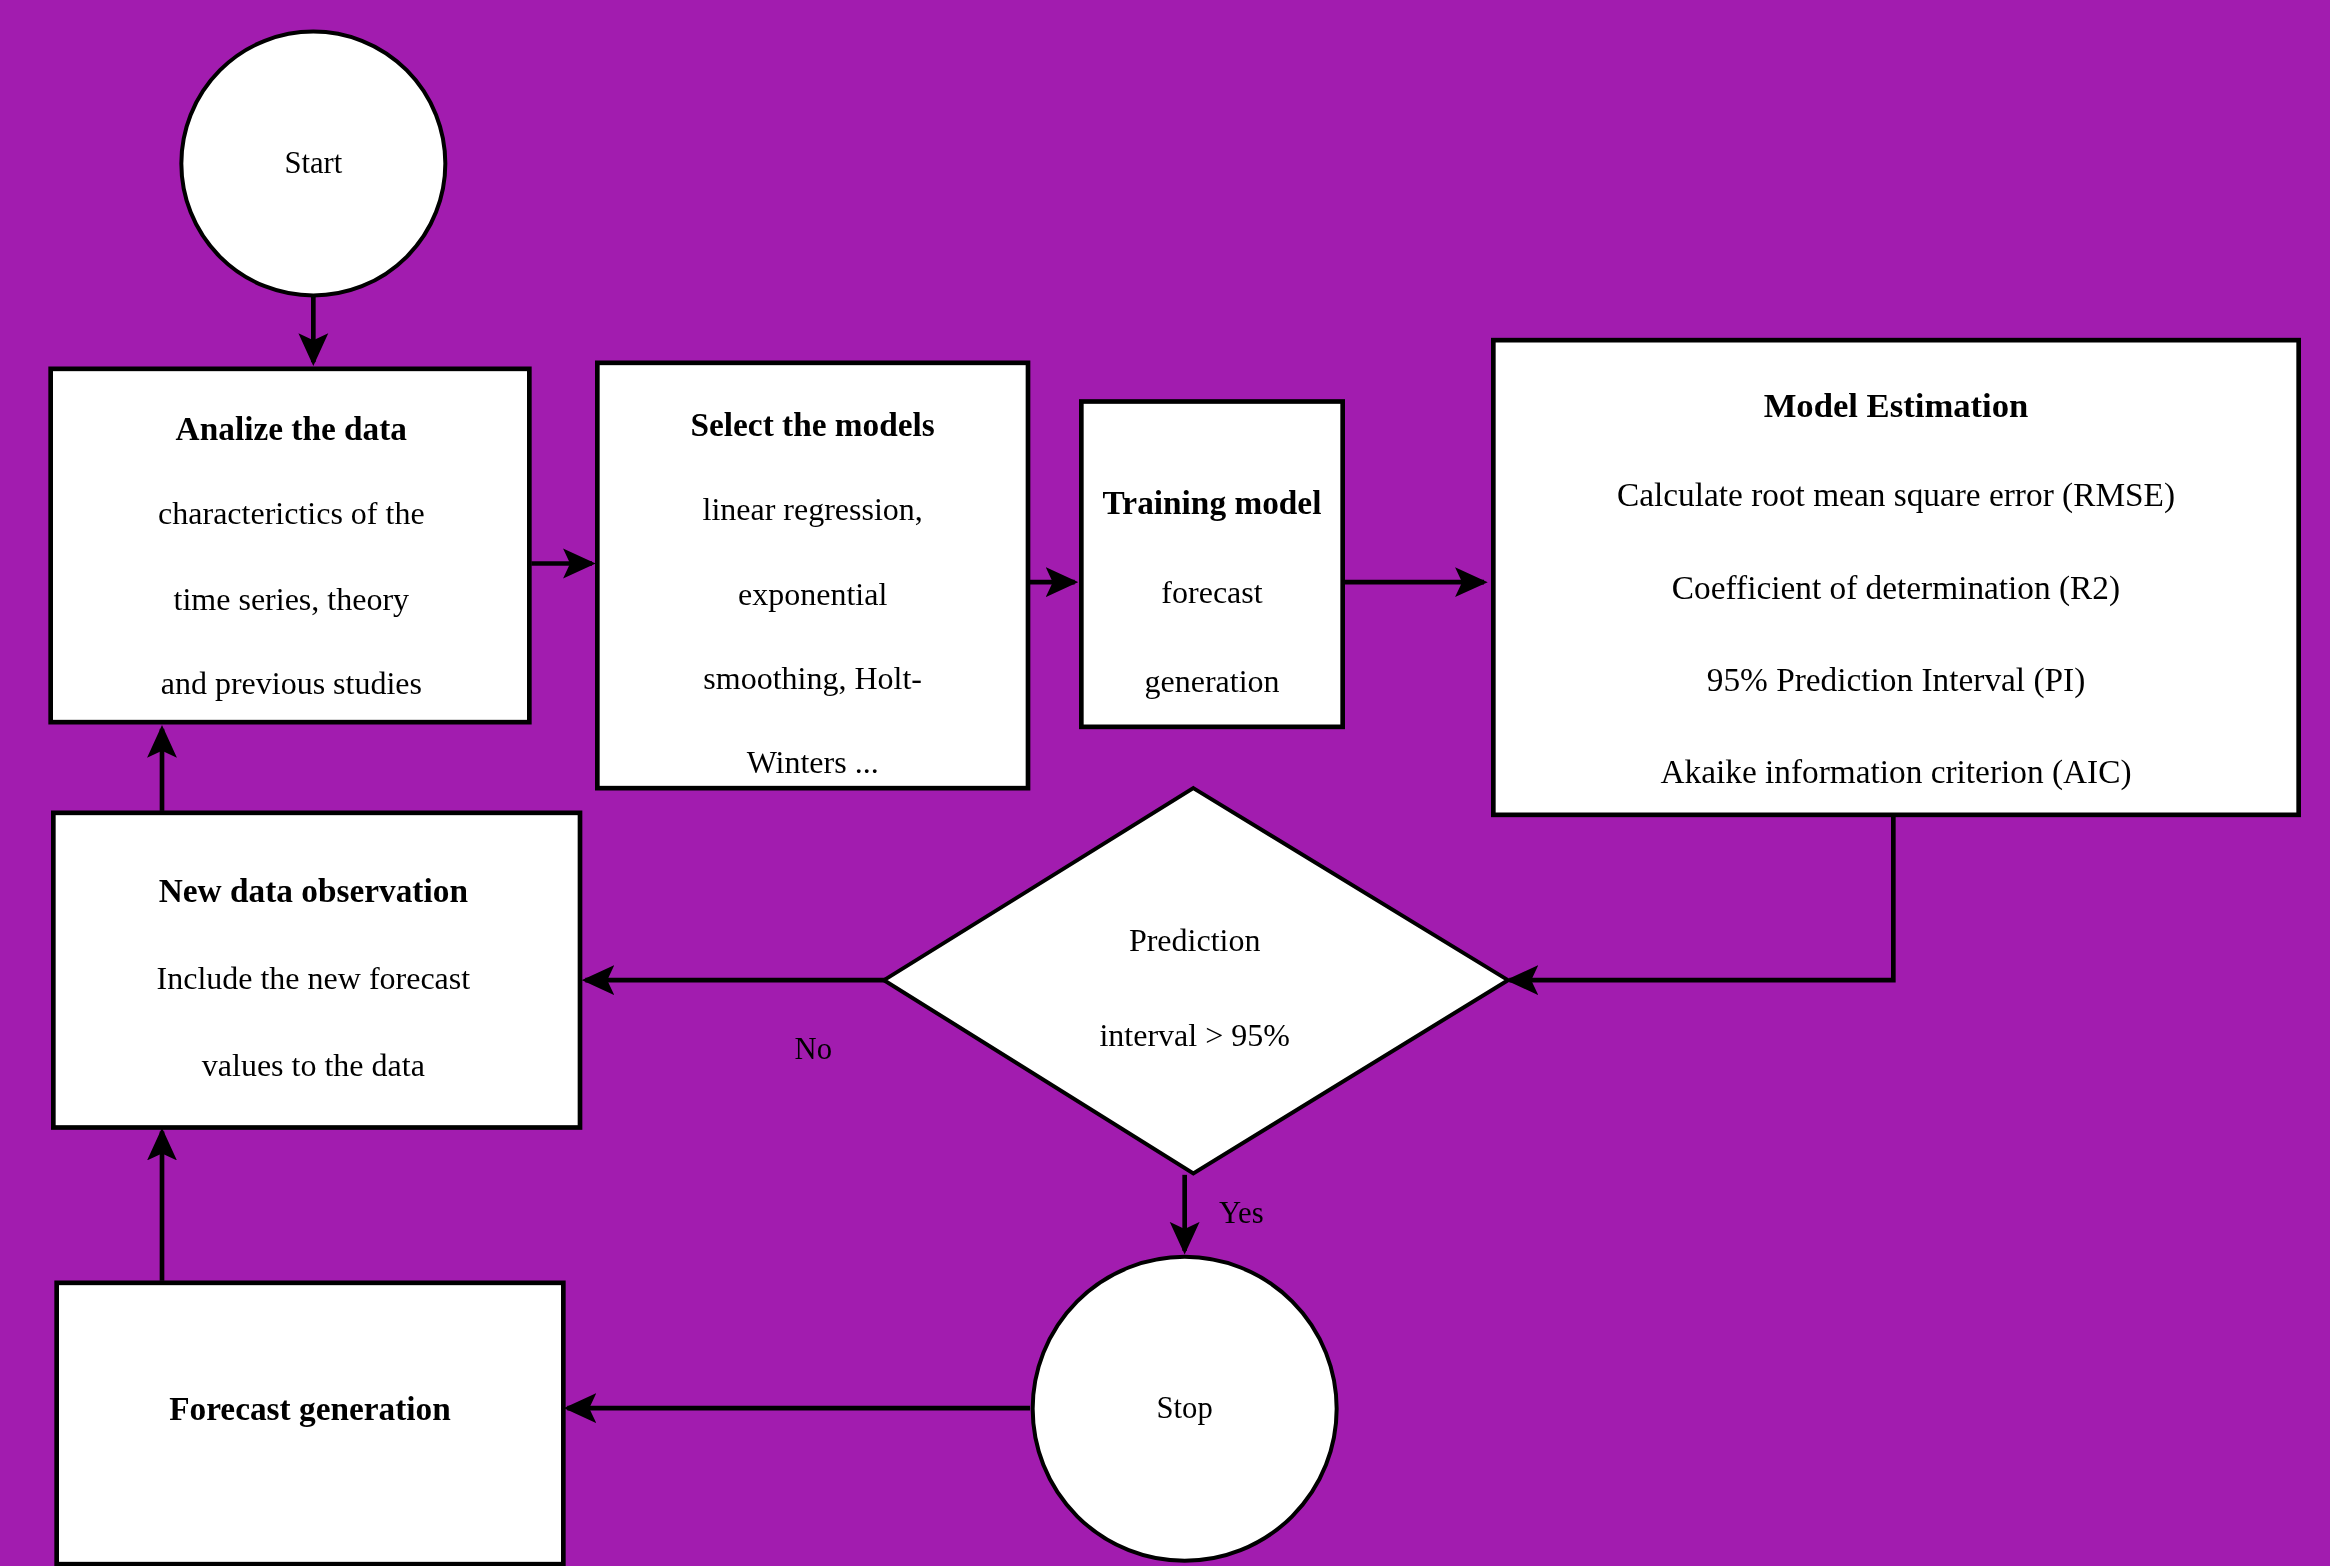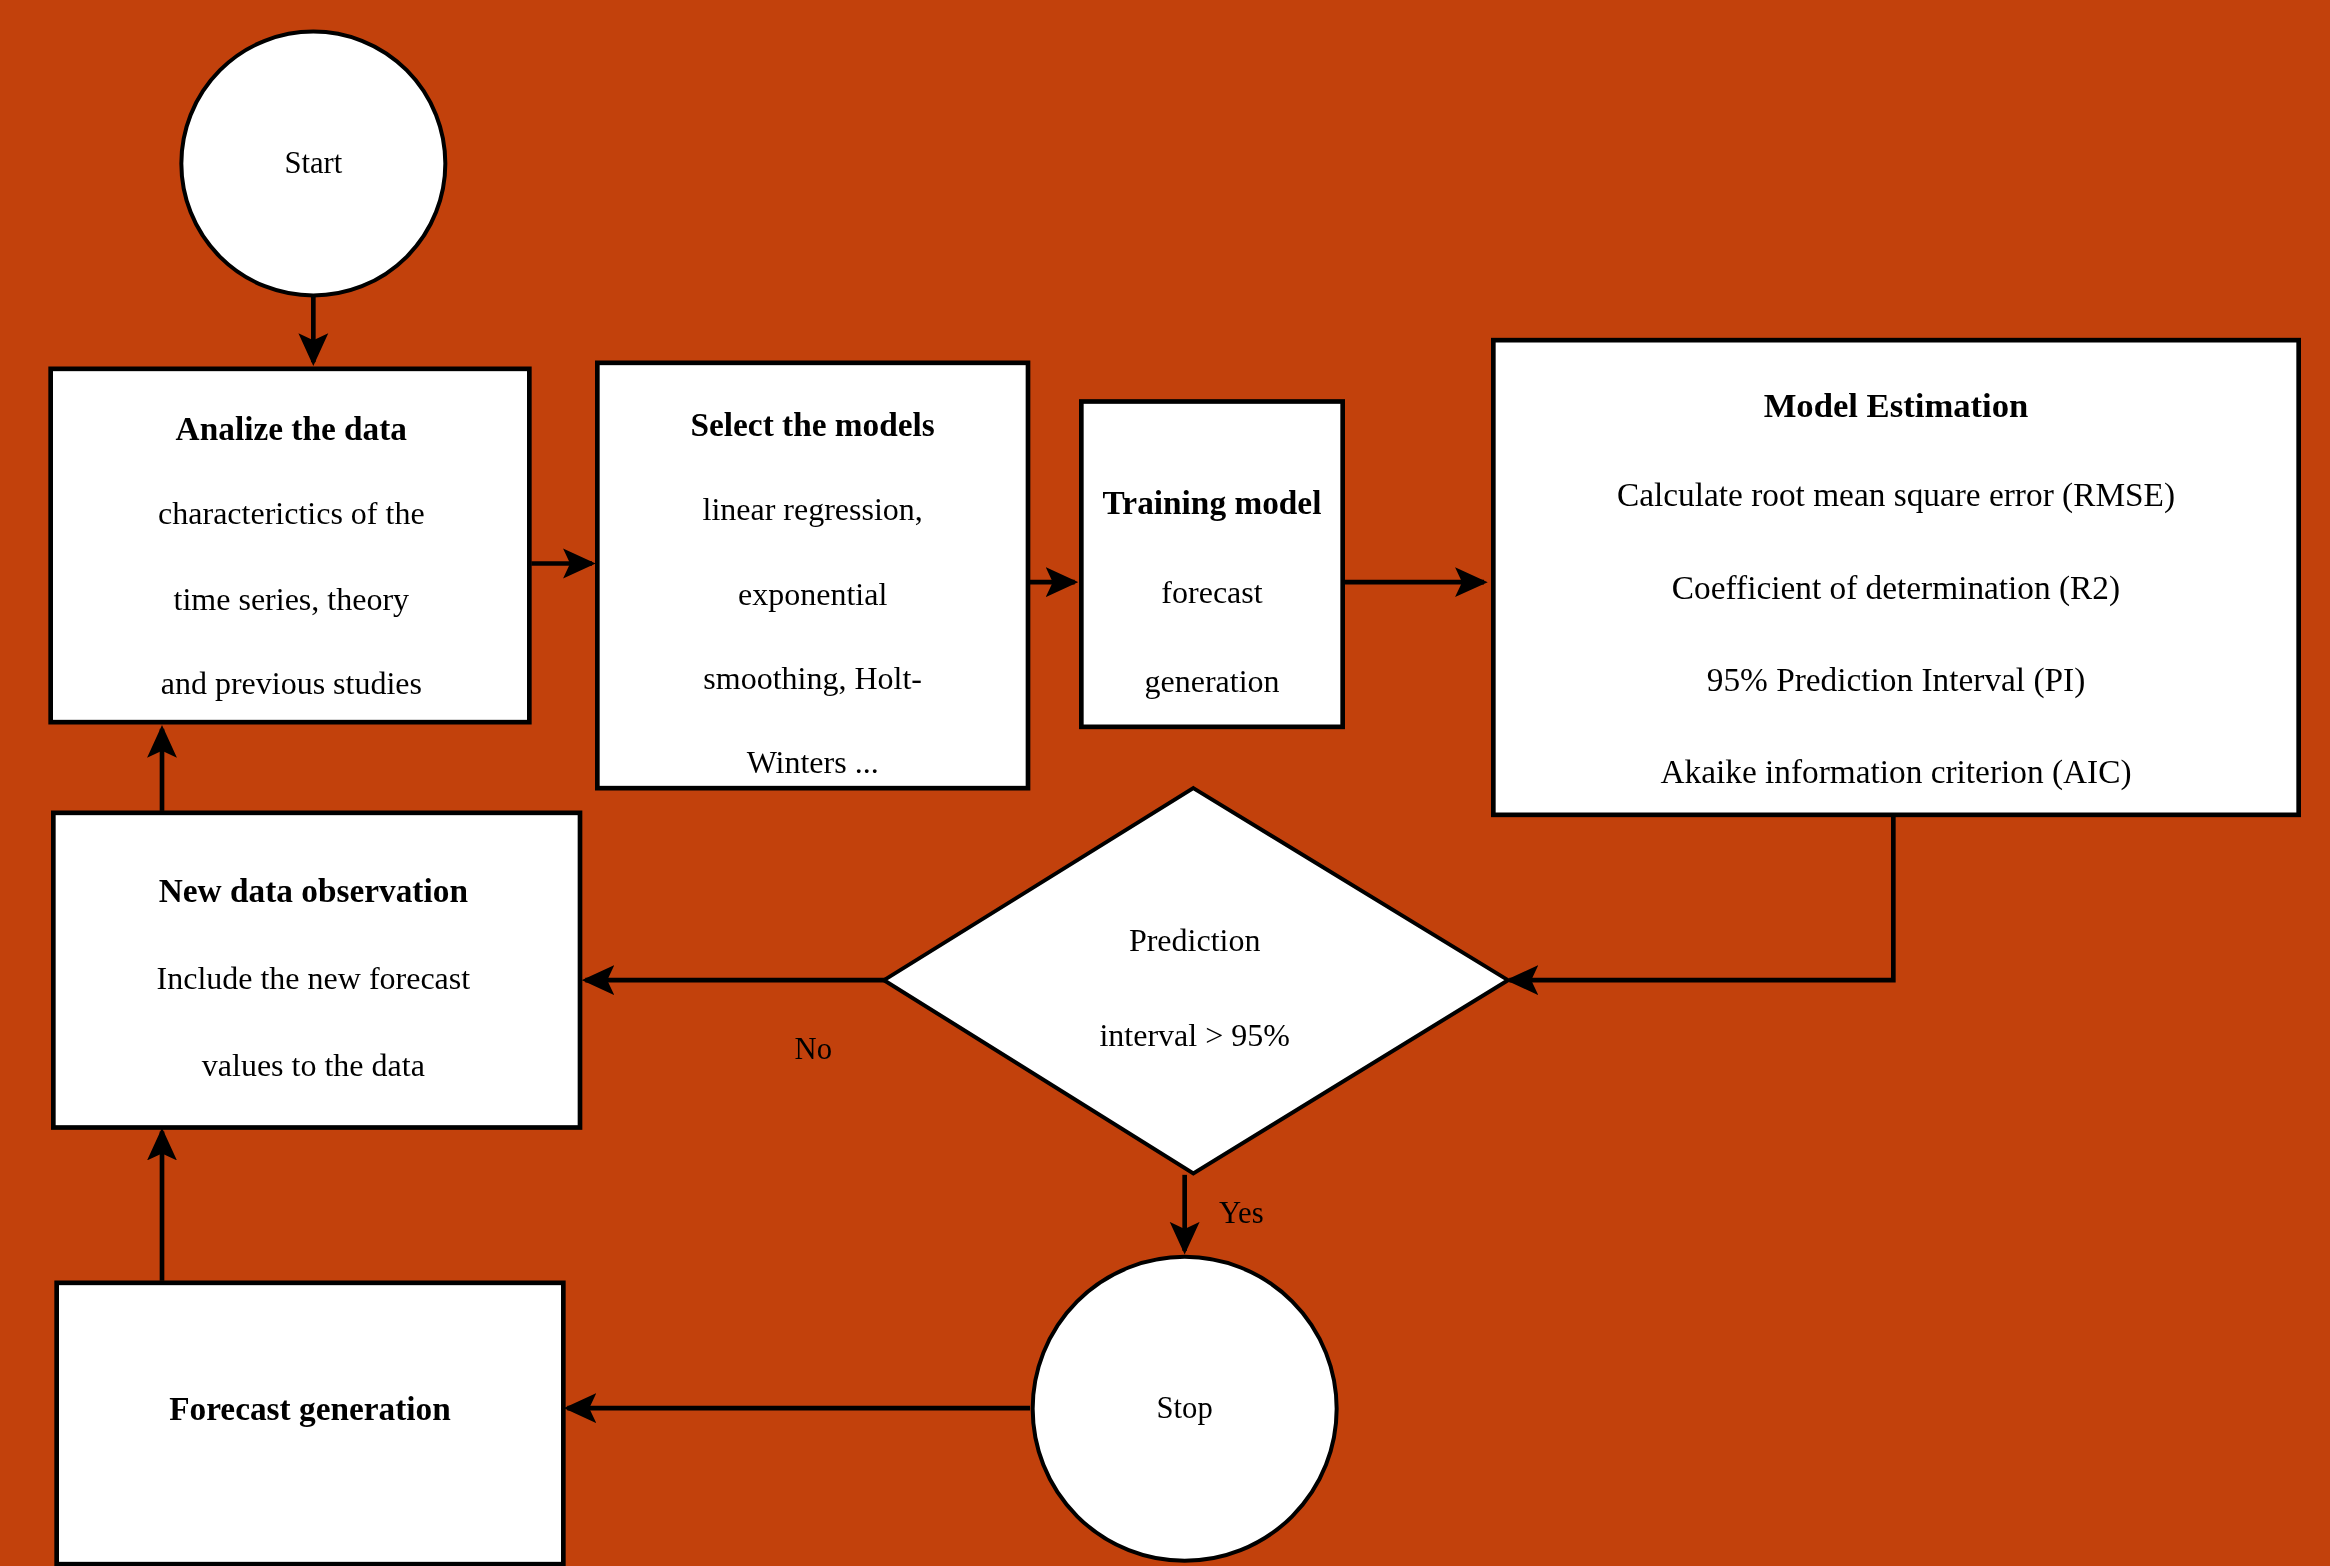--- a/index.html
+++ b/index.html
@@ -4,21 +4,21 @@
 <style>
   html, body {
     margin: 0;
     padding: 0;
     background: #ffffff;
   }
   #canvas-wrap {
     position: relative;
     width: 2330px;
     height: 1567px;
-    background: #c2410c;
+    background: #a21caf;
     overflow: hidden;
   }
   svg#flowchart {
     position: absolute;
     left: 0;
     top: 0;
     width: 2330px;
     height: 1567px;
     display: block;
   }

